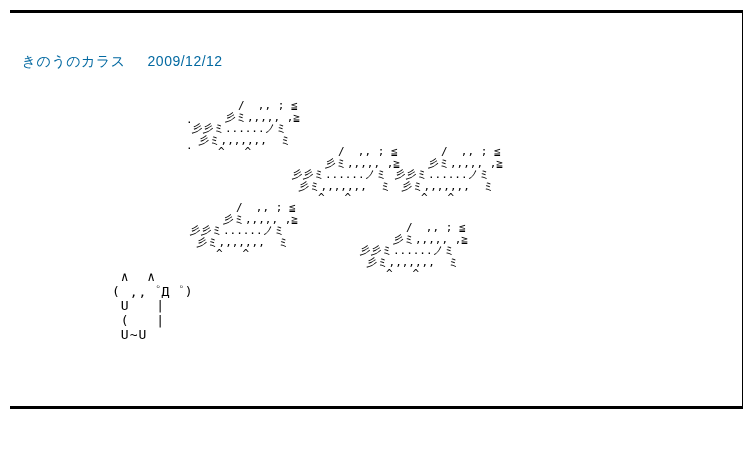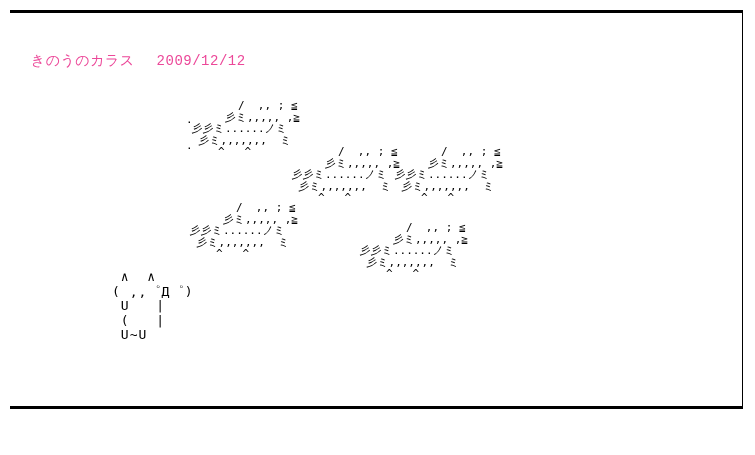--- a/index.html
+++ b/index.html
@@ -34,25 +34,25 @@
     width: 1px;
     height: 399px;
     background: #000000;
   }
 
   
   .header {
     position: absolute;
     top: 34px;
     left: 14px;
-    font-family: Liberation Mono, monospace;
+    font-family: Liberation Sans, sans-serif;
     font-size: 14px;
     line-height: 18px;
     white-space: pre;
-    color: #ec4899;
+    color: #0369a1;
   }
   .header .title { letter-spacing: 0.5px; }
   .header .date  { letter-spacing: 0.5px; }
   .header .gap   { display: inline-block; width: 22px; }
 
   
   #art-canvas {
     position: absolute;
     top: 0; left: 0;
     width: 755px;

